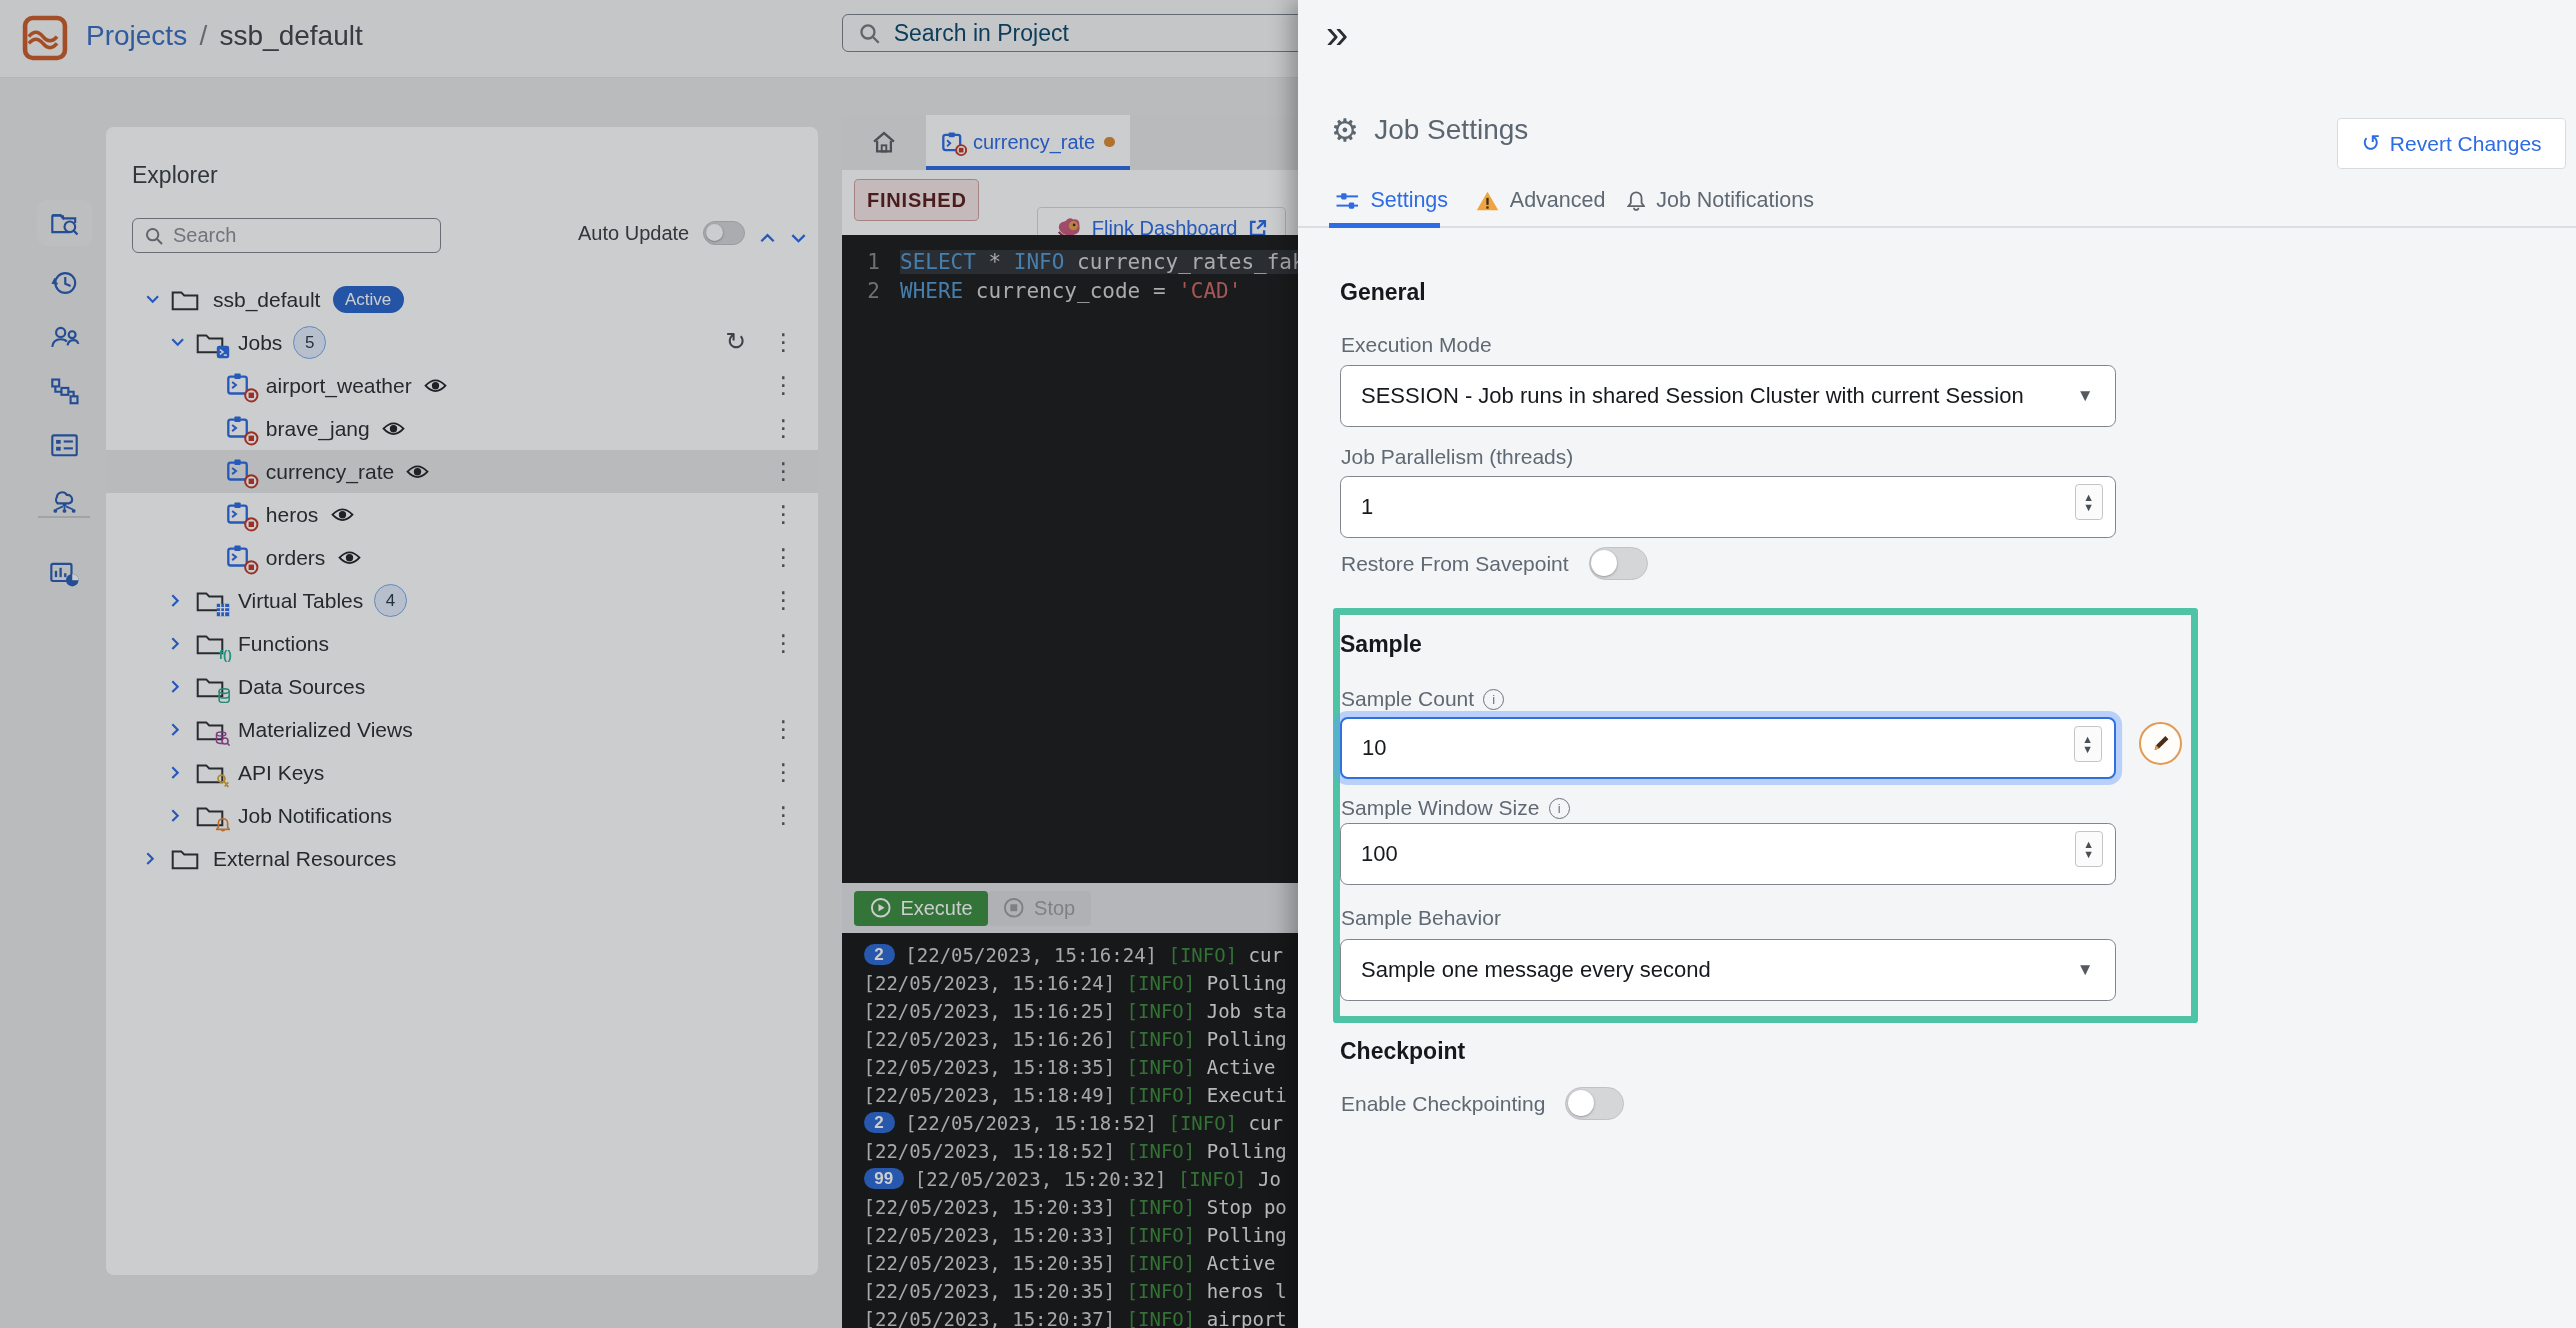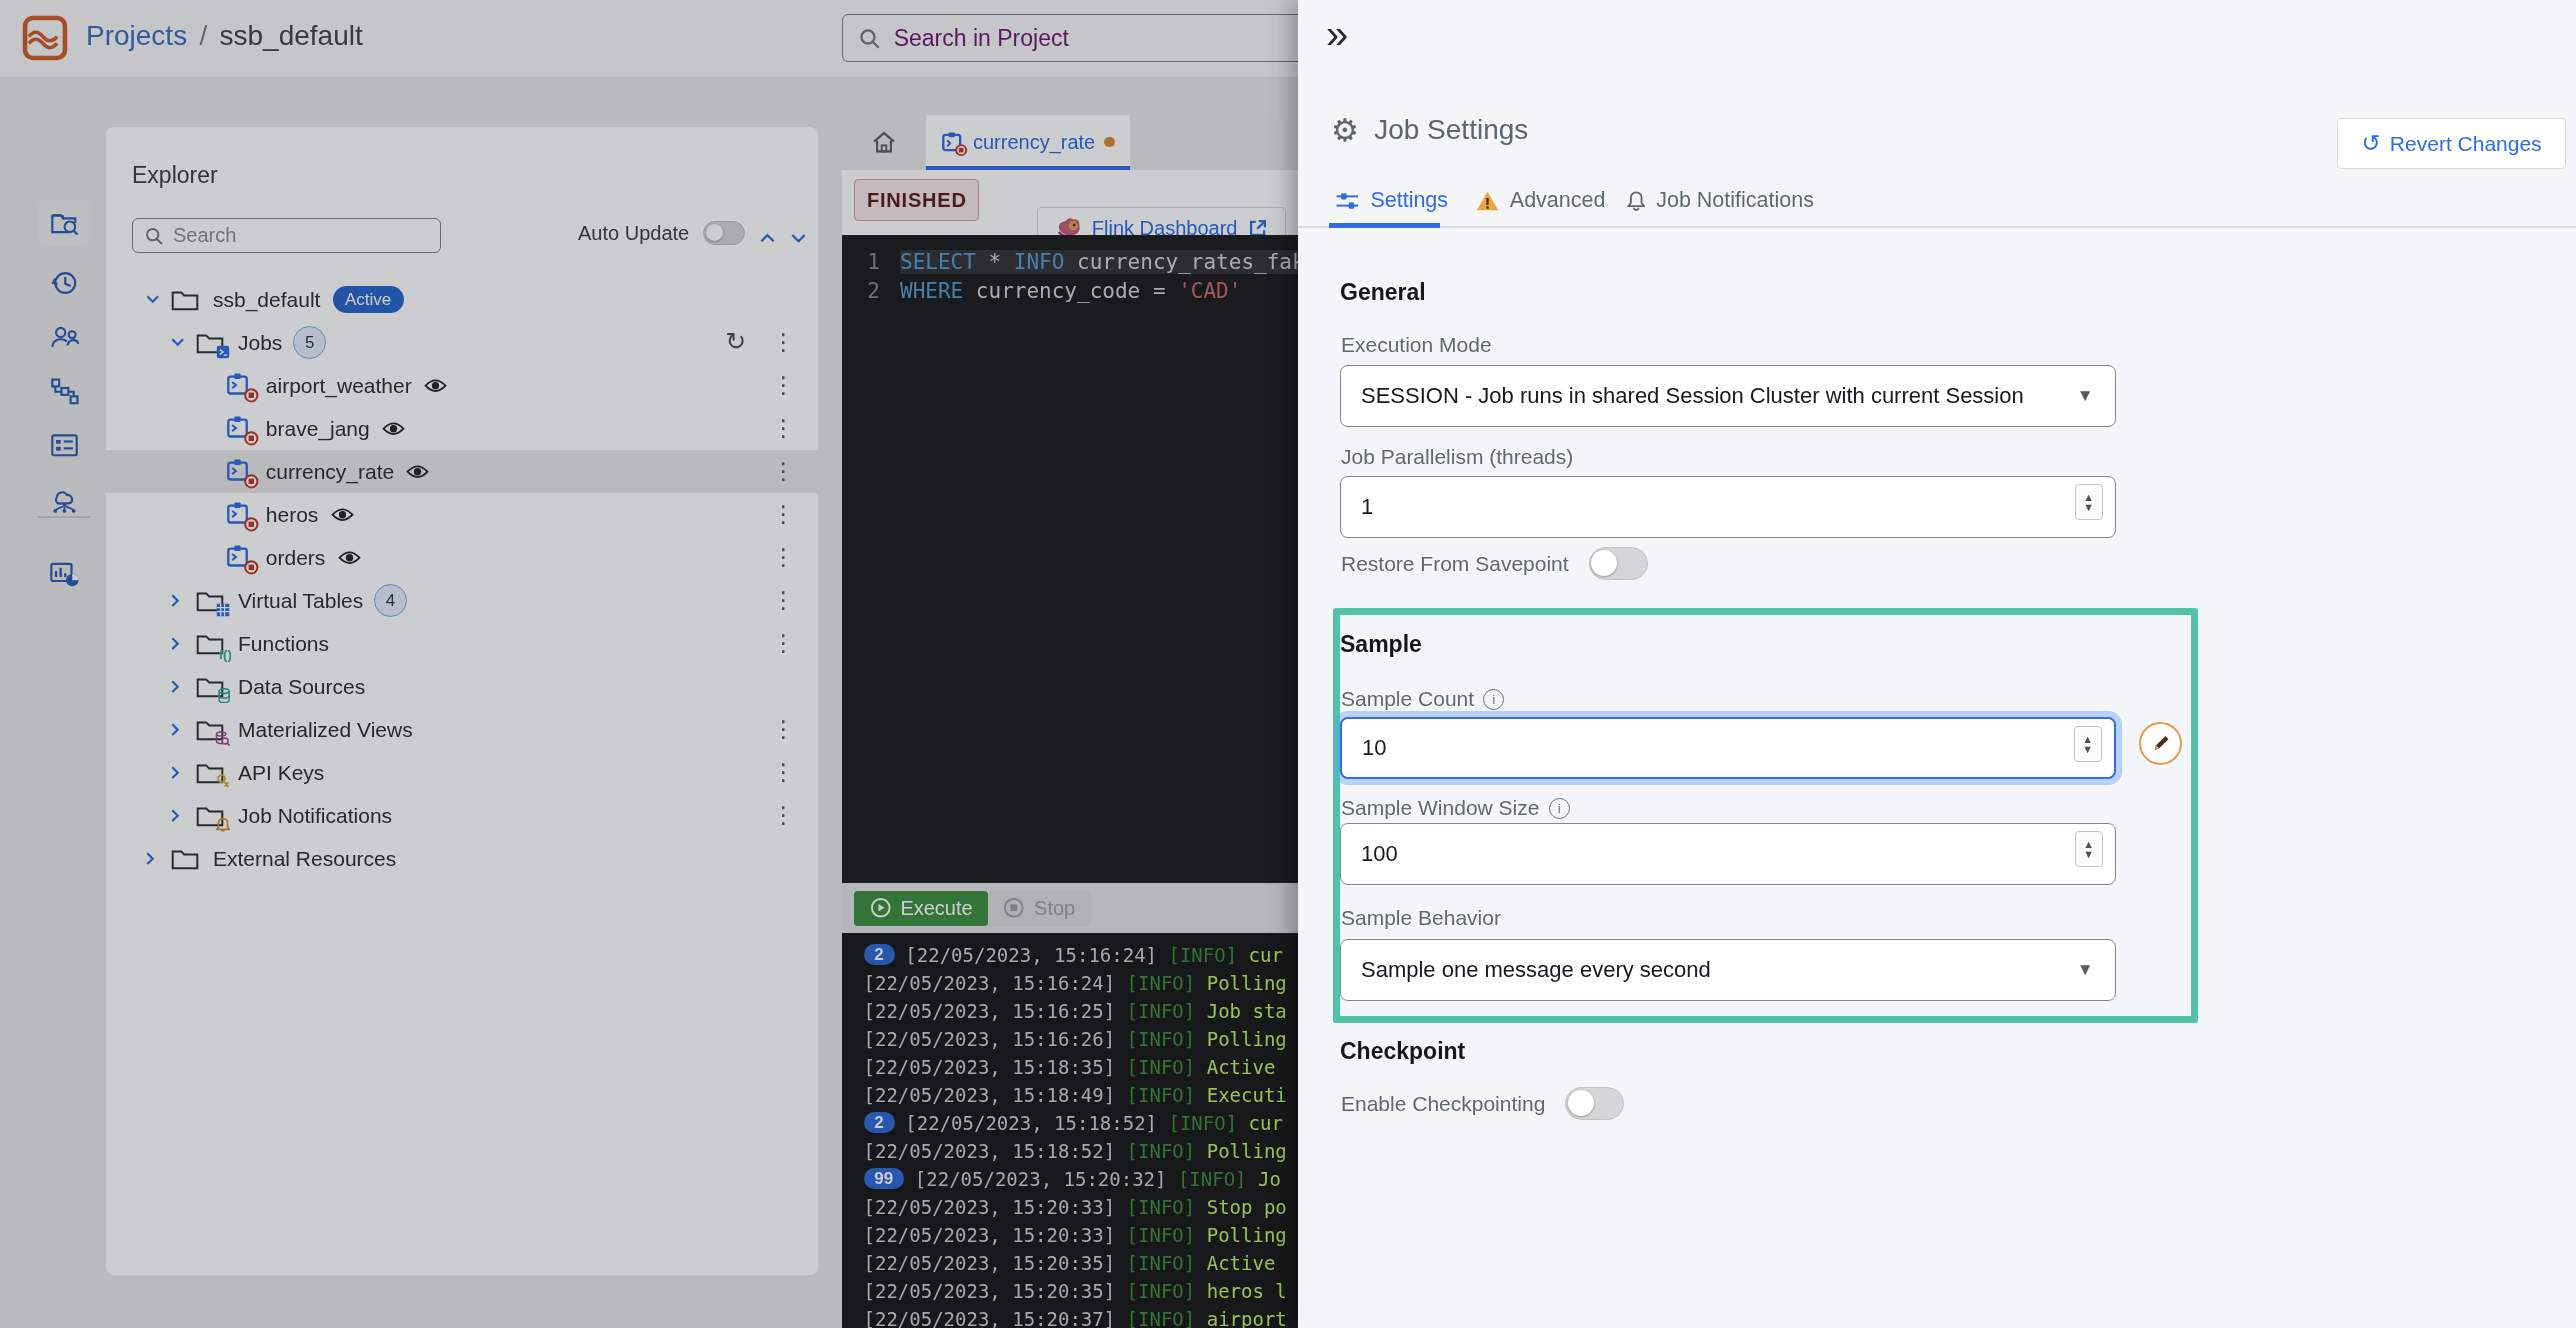--- a/index.html
+++ b/index.html
@@ -6,22 +6,22 @@
   #stage{position:relative;width:2576px;height:1329px;background:#e7e8ea;overflow:hidden;
          font-family:"Liberation Sans","DejaVu Sans",sans-serif;color:#23262a;}
   .abs{position:absolute;}
   .ni{pointer-events:none;}
   
   #header{left:0;top:0;width:2576px;height:77px;background:#f6f6f7;border-bottom:1.5px solid #e2e2e4;}
   #crumb{left:86px;top:20px;font-size:28px;display:flex;gap:12.3px;align-items:center;}
   #crumb .proj{color:#3b6fc4;}
   #crumb .sep{color:#7a8088;}
   #crumb .cur{color:#41474e;}
-  #proj-search{left:842px;top:14px;width:538px;height:48px;border:1.5px solid #7c828a;border-radius:6.1px;
-      display:flex;align-items:center;gap:12.3px;padding-left:15.4px;box-sizing:border-box;color:#701a75;font-size:23px;}
+  #proj-search{left:842px;top:14px;width:538px;height:38px;border:1.5px solid #7c828a;border-radius:6.1px;
+      display:flex;align-items:center;gap:12.3px;padding-left:15.4px;box-sizing:border-box;color:#0c4a6e;font-size:23px;}
   
   #rail{left:0;top:77px;width:106px;height:1252px;}
   .rail-item{position:absolute;left:37px;width:55px;height:46px;display:flex;align-items:center;justify-content:center;}
   .rail-item.active{background:#ececee;border-radius:9.2px;}
   .rail-div{position:absolute;left:38px;width:52px;height:1.5px;background:#c9cbce;}
   
   #explorer{left:106px;top:127px;width:712px;height:1148px;background:#ffffff;border-radius:7.7px;}
   #exp-title{left:26px;top:35px;font-size:23px;color:#3a4046;}
   #exp-search{left:26px;top:91px;width:309px;height:35px;border:1.5px solid #80868e;border-radius:6.1px;
       display:flex;align-items:center;gap:9.2px;padding-left:10.8px;box-sizing:border-box;color:#8a9097;font-size:20px;}
@@ -65,21 +65,21 @@
       display:flex;align-items:center;gap:9.2px;color:#fff;font-size:20px;}
   #btn-stop{position:absolute;left:146px;top:7.7px;height:35px;padding:0 15.4px;background:#dcdcde;border-radius:3.8px;
       display:flex;align-items:center;gap:9.2px;color:#9a9fa4;font-size:20px;}
   #logs{left:0;top:818px;width:525px;height:432px;background:#1a1a1a;font-family:"DejaVu Sans Mono","Liberation Mono",monospace;
       font-size:19px;padding:7.7px 0 0 21.5px;box-sizing:border-box;overflow:hidden;}
   .log-line{height:28px;display:flex;align-items:center;white-space:pre;}
   .log-badge{background:#2e6bd6;color:#fff;border-radius:767px;font-size:17px;font-weight:bold;padding:0.8px 10.8px;margin-right:10.8px;
       font-family:"Liberation Sans",sans-serif;}
   .log-time{color:#d0d0d0;}
   .log-level{color:#3d8b3d;}
-  .log-msg{color:#bef264;text-align:right;}
+  .log-msg{color:#e5e5e5;text-align:right;}
   
   #dim{left:0;top:0;width:1298px;height:1329px;background:rgba(16,19,24,0.21);z-index:40;}
   
   #drawer{left:1298px;top:0;width:1278px;height:1329px;background:#f4f5f7;z-index:60;box-shadow:-7.7px 0 20px rgba(0,0,0,.28);}
   #collapse{left:28px;top:14px;font-size:40px;color:#2a2e33;line-height:1;}
   #js-title-row{left:33px;top:114px;display:flex;align-items:center;gap:15.4px;}
   #gear{font-size:31px;color:#5c6670;line-height:1;}
   #js-title{font-size:28px;color:#5c6670;}
   #revert-btn{left:1039px;top:118px;width:227px;height:49px;background:#fff;border:1.5px solid #d7dade;border-radius:4.6px;
       display:flex;align-items:center;justify-content:center;gap:9.2px;color:#2d6ce5;font-size:21px;}

